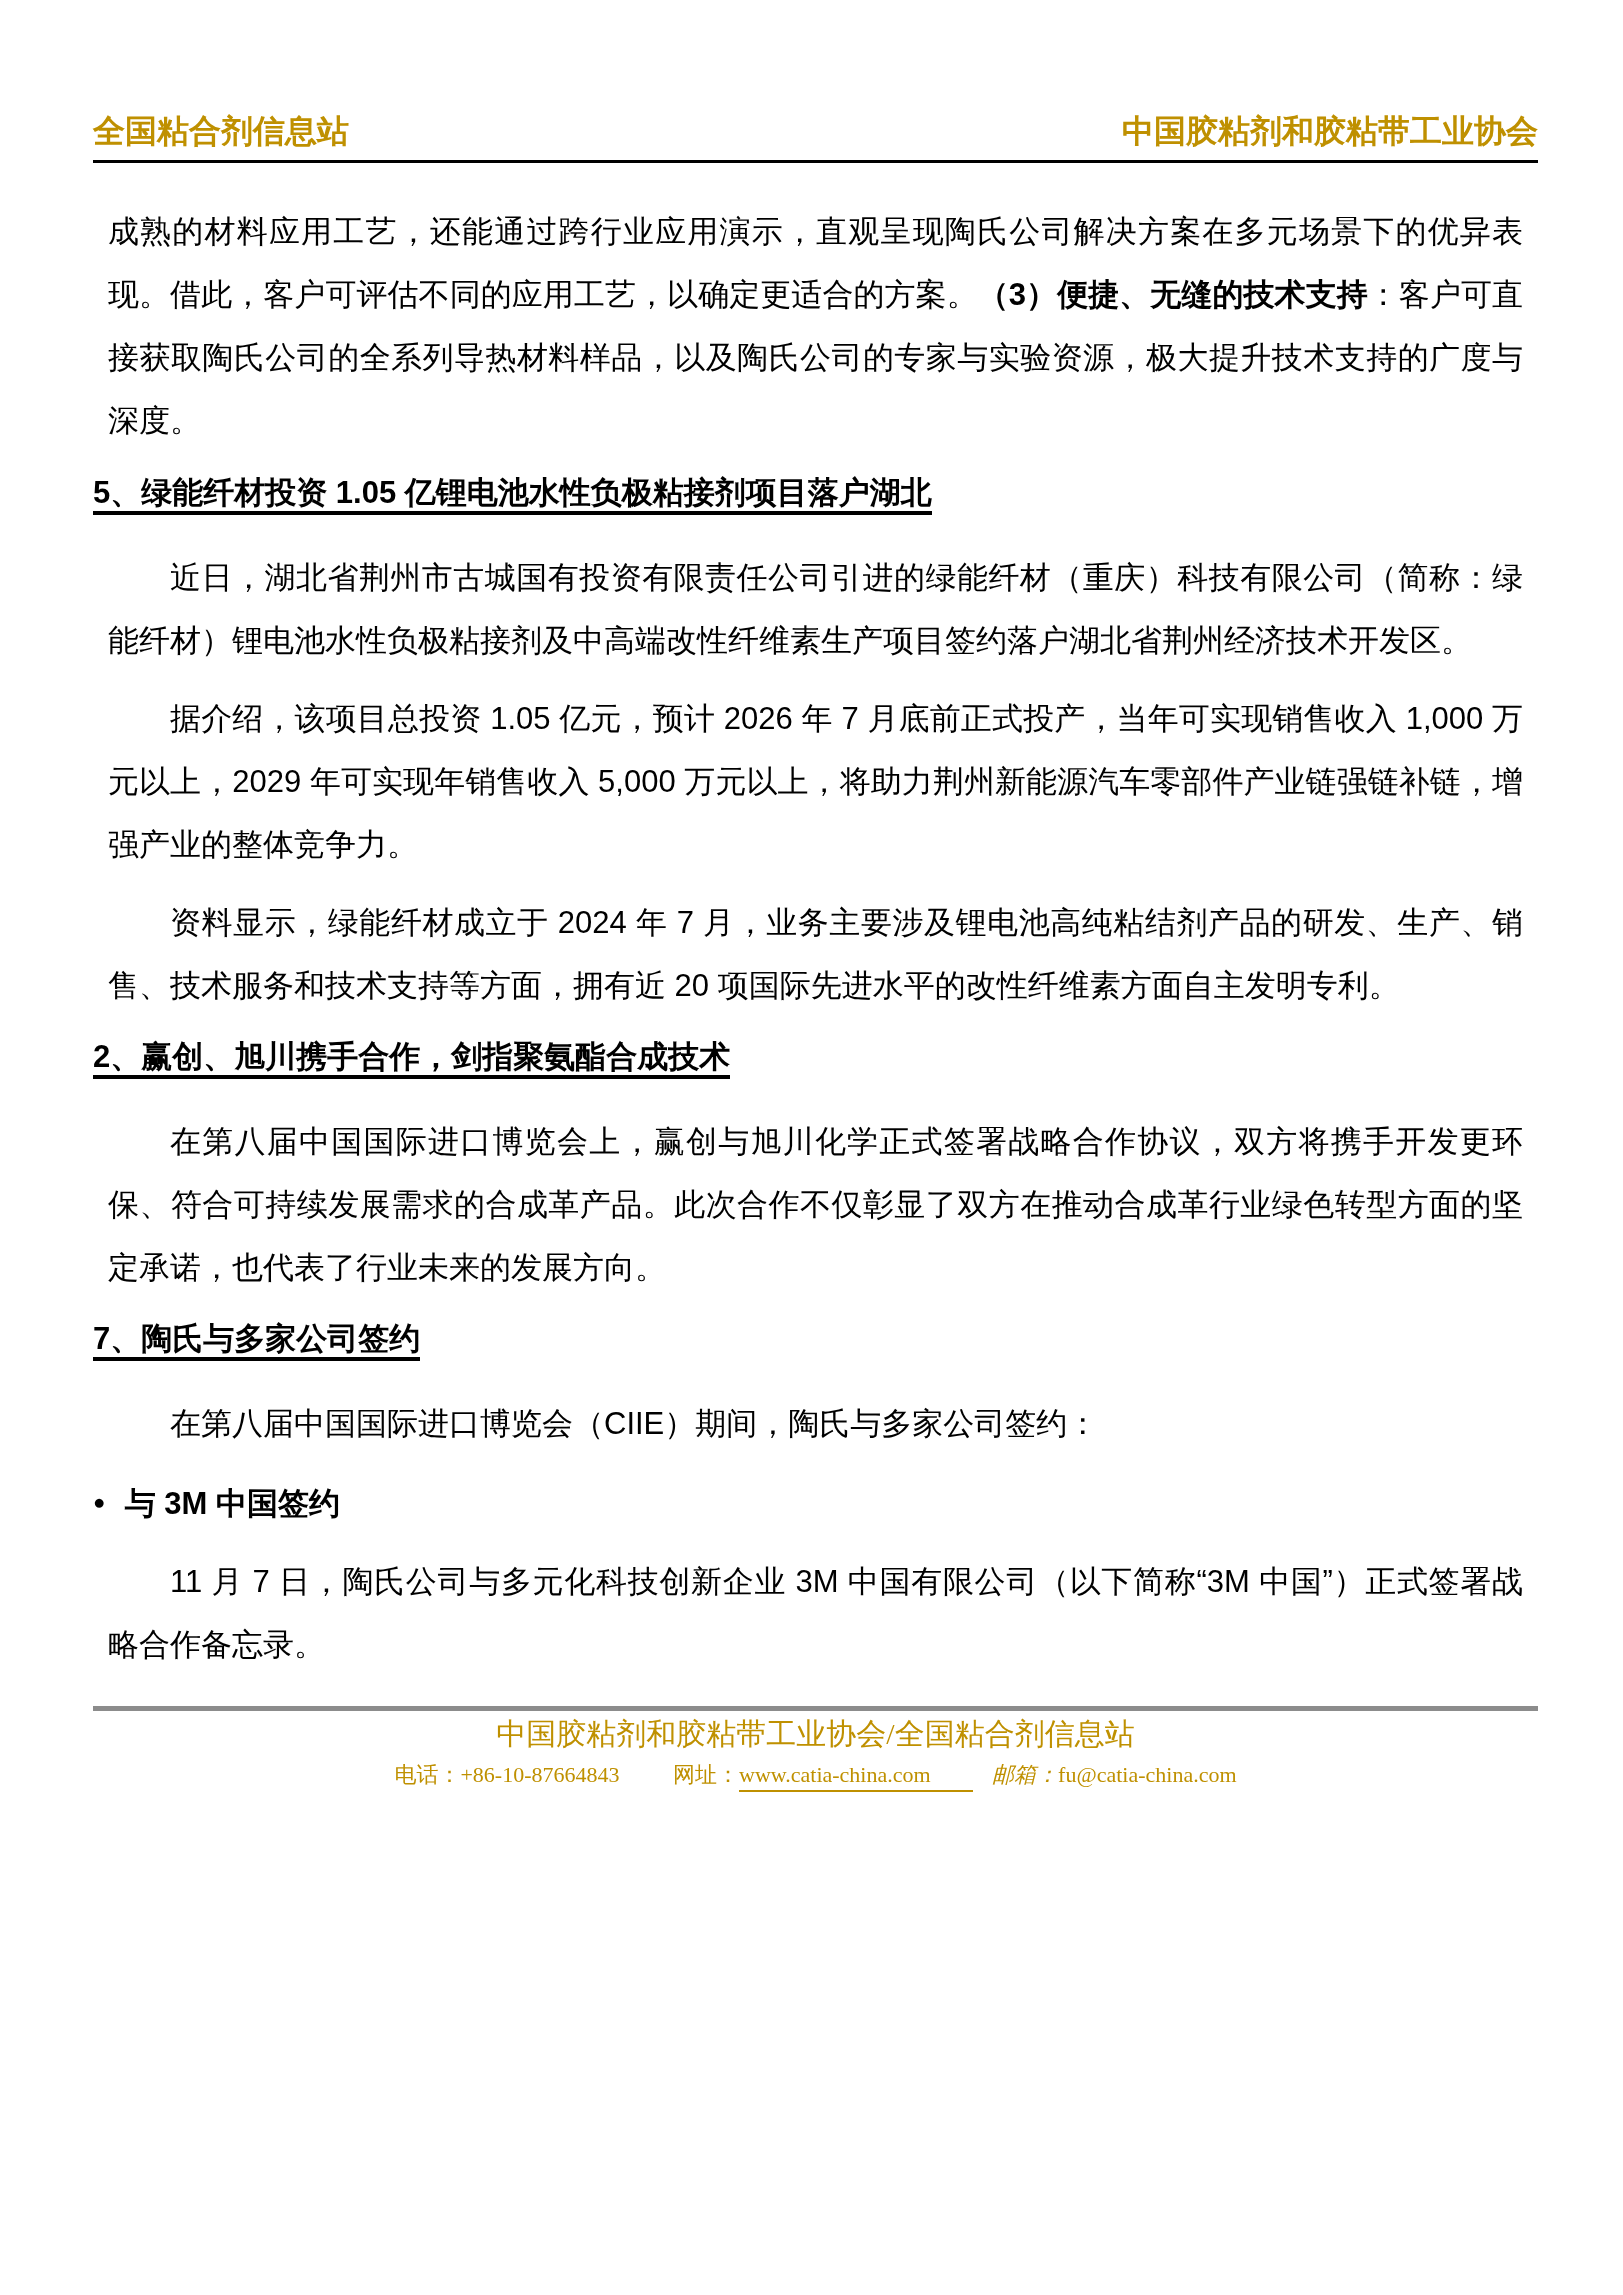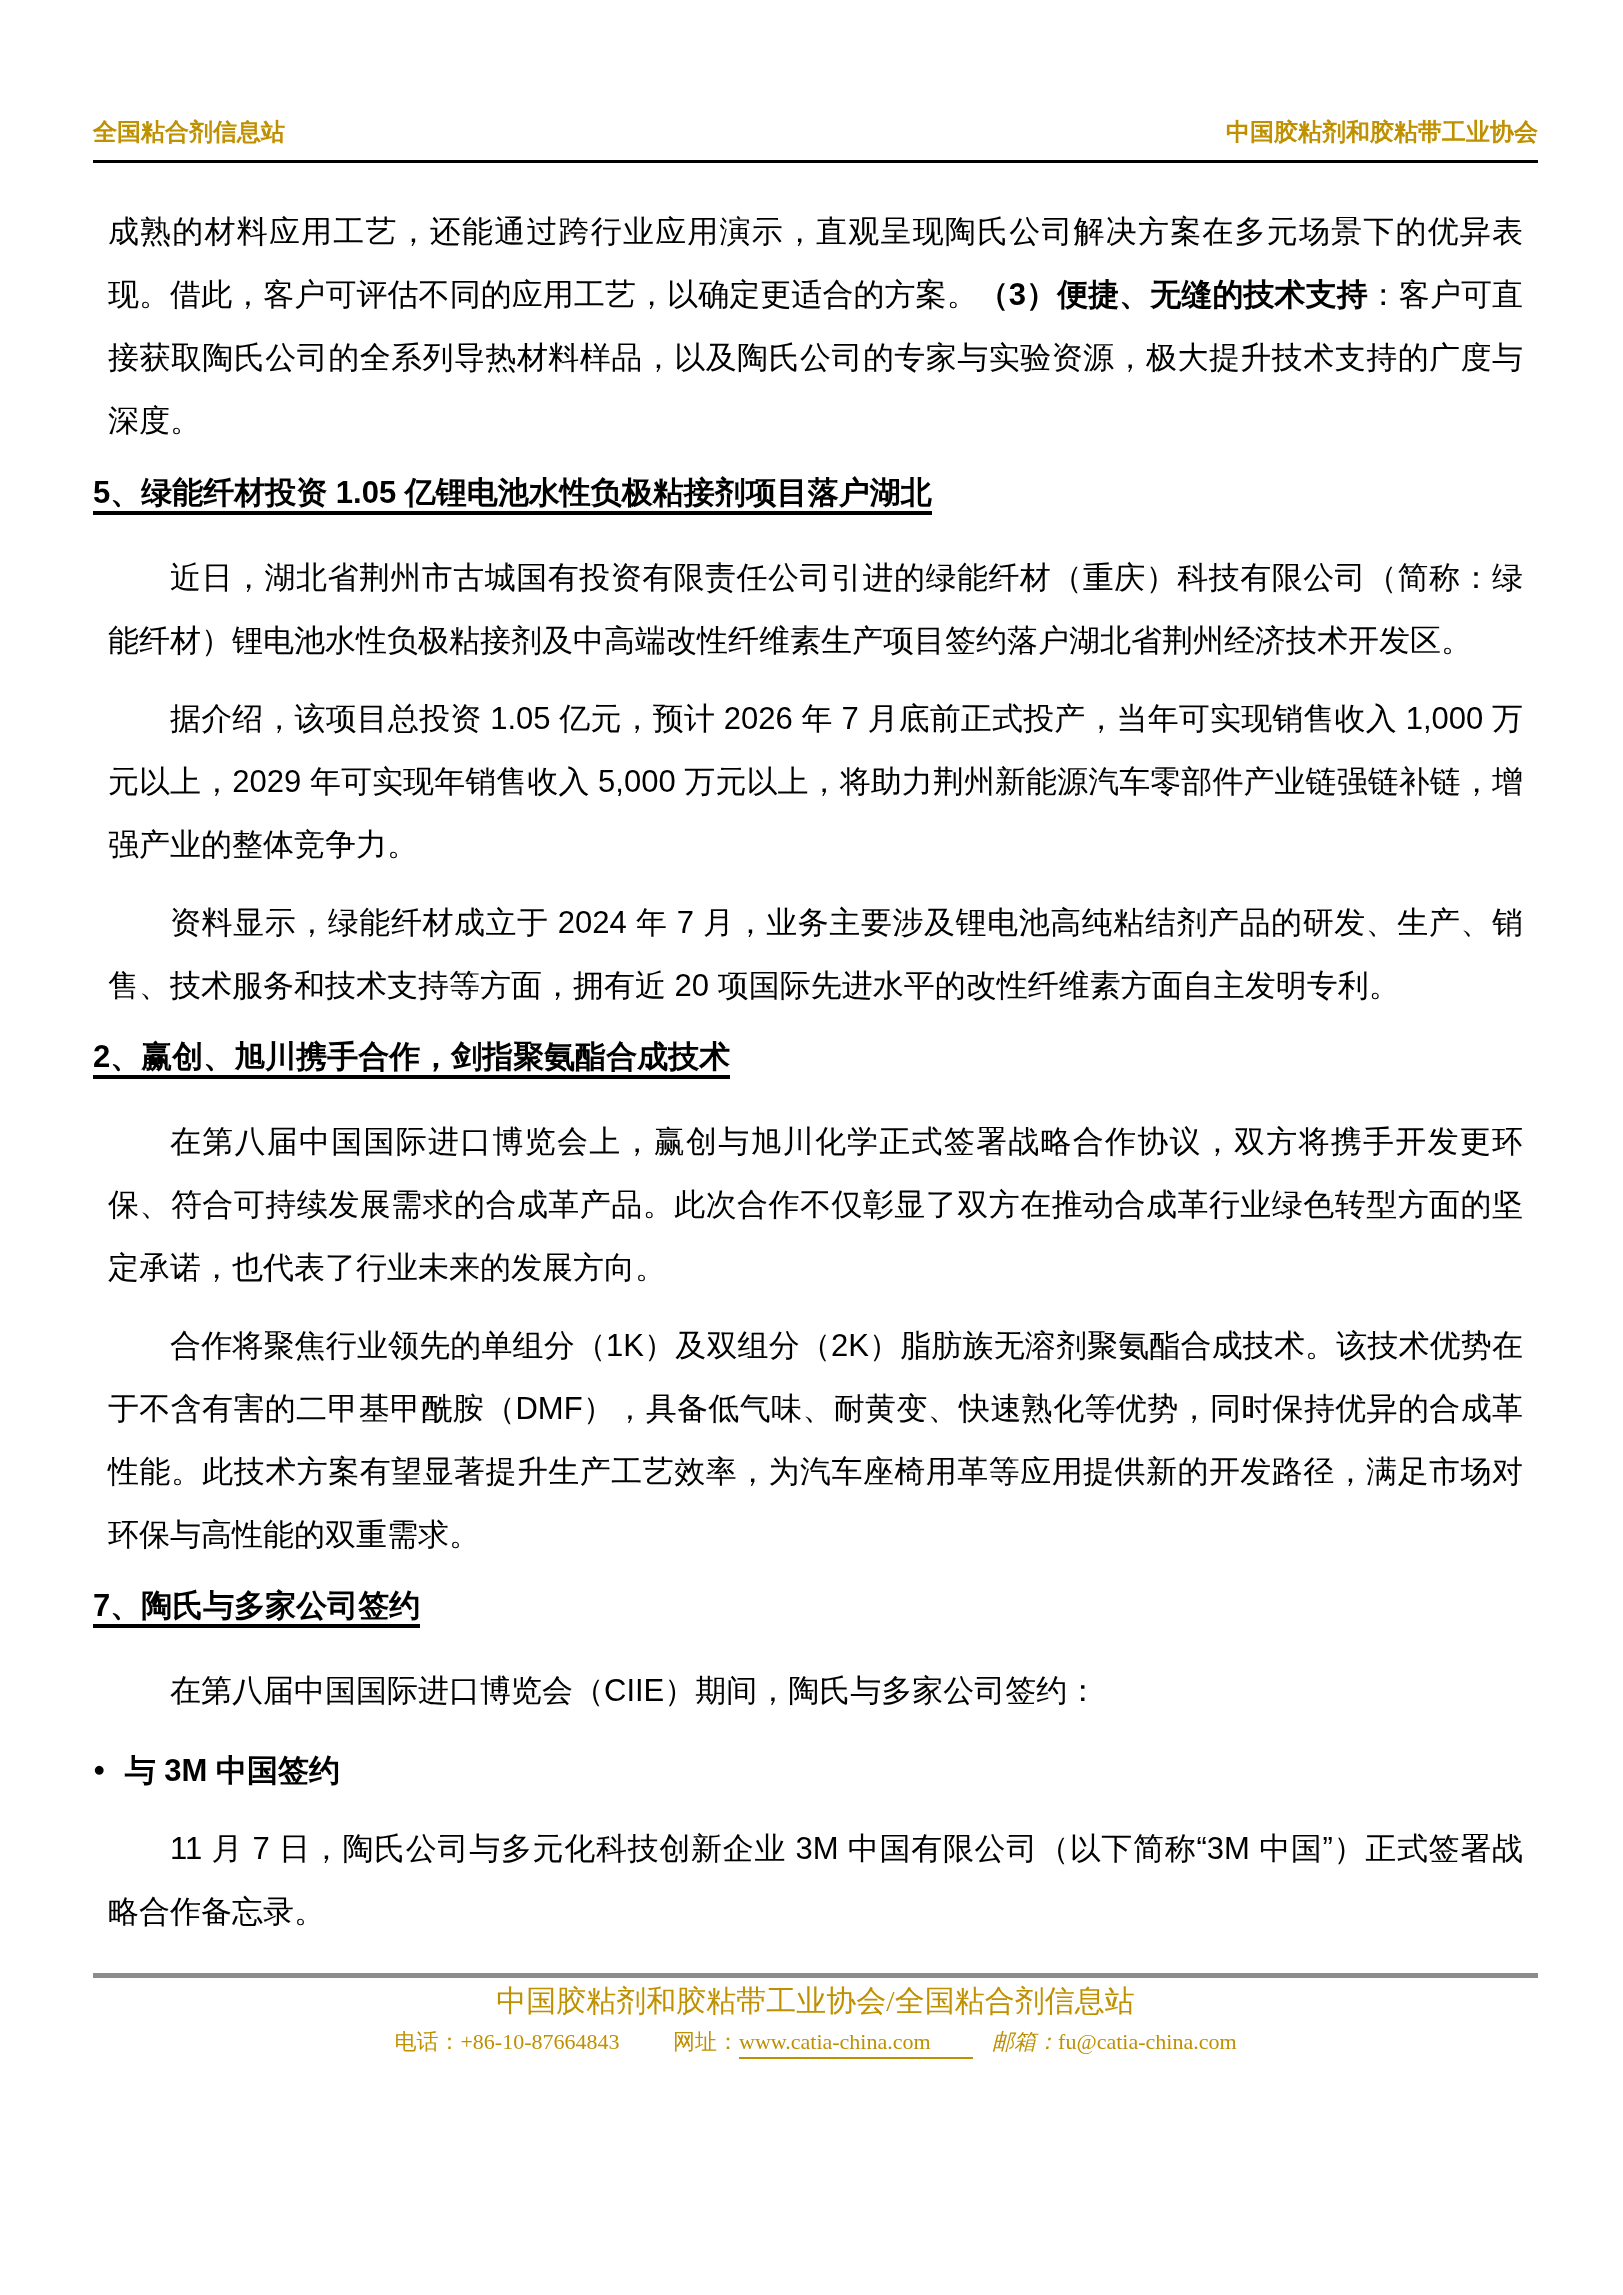--- a/index.html
+++ b/index.html
@@ -17,21 +17,21 @@
     color: #000000;
   }
   
   .header {
     margin: 113px 85px 0 93px;
     display: flex;
     justify-content: space-between;
     align-items: flex-end;
     font-family: Liberation Sans, sans-serif;
     font-weight: bold;
-    font-size: 24px;
+    font-size: 32px;
     line-height: 37px;
     color: #BF9000;
     border-bottom: 3.9px solid #000000;
     padding-bottom: 10.3px;
   }
   
   .content {
     margin: 37px 85px 0 93px;
     font-size: 31px;
     line-height: 63px;
@@ -105,21 +105,20 @@
   </div>
 
   <div class="content" id="content">
       <p class="para"><span class="seg">成熟的材料应用工艺，还能通过跨行业应用演示，直观呈现陶氏公司解决方案在多元场景下的优异表现。借此，客户可评估不同的应用工艺，以确定更适合的方案。</span><span class="seg-bold">（3）便捷、无缝的技术支持</span><span class="seg">：客户可直接获取陶氏公司的全系列导热材料样品，以及陶氏公司的专家与实验资源，极大提升技术支持的广度与深度。</span></p>
       <h2 class="section-heading"><span class="heading-underline">5、绿能纤材投资 1.05 亿锂电池水性负极粘接剂项目落户湖北</span></h2>
       <p class="para indent">近日，湖北省荆州市古城国有投资有限责任公司引进的绿能纤材（重庆）科技有限公司（简称：绿能纤材）锂电池水性负极粘接剂及中高端改性纤维素生产项目签约落户湖北省荆州经济技术开发区。</p>
       <p class="para indent">据介绍，该项目总投资 1.05 亿元，预计 2026 年 7 月底前正式投产，当年可实现销售收入 1,000 万元以上，2029 年可实现年销售收入 5,000 万元以上，将助力荆州新能源汽车零部件产业链强链补链，增强产业的整体竞争力。</p>
       <p class="para indent">资料显示，绿能纤材成立于 2024 年 7 月，业务主要涉及锂电池高纯粘结剂产品的研发、生产、销售、技术服务和技术支持等方面，拥有近 20 项国际先进水平的改性纤维素方面自主发明专利。</p>
       <h2 class="section-heading"><span class="heading-underline">2、赢创、旭川携手合作，剑指聚氨酯合成技术</span></h2>
       <p class="para indent">在第八届中国国际进口博览会上，赢创与旭川化学正式签署战略合作协议，双方将携手开发更环保、符合可持续发展需求的合成革产品。此次合作不仅彰显了双方在推动合成革行业绿色转型方面的坚定承诺，也代表了行业未来的发展方向。</p>
-      <p class="para indent">合作将聚焦行业领先的单组分（1K）及双组分（2K）脂肪族无溶剂聚氨酯合成技术。该技术优势在于不含有害的二甲基甲酰胺（DMF），具备低气味、耐黄变、快速熟化等优势，同时保持优异的合成革性能。此技术方案有望显著提升生产工艺效率，为汽车座椅用革等应用提供新的开发路径，满足市场对环保与高性能的双重需求。</p>
       <h2 class="section-heading"><span class="heading-underline">7、陶氏与多家公司签约</span></h2>
       <p class="para indent">在第八届中国国际进口博览会（CIIE）期间，陶氏与多家公司签约：</p>
       <div class="bullet-line"><span class="bullet-dot">●</span><span>与 3M 中国签约</span></div>
       <p class="para indent">11 月 7 日，陶氏公司与多元化科技创新企业 3M 中国有限公司（以下简称“3M 中国”）正式签署战略合作备忘录。</p>
     </div>
 
   <div class="footer">
     <div class="footer-rule"></div>
     <div class="footer-org">中国胶粘剂和胶粘带工业协会/全国粘合剂信息站</div>
     <div class="footer-contact">

